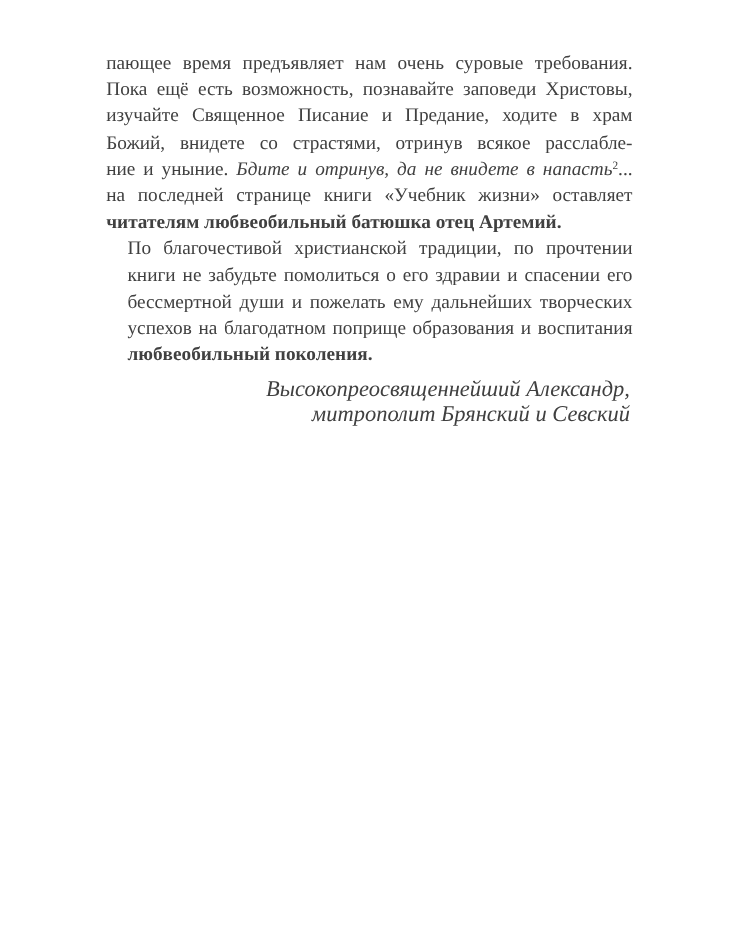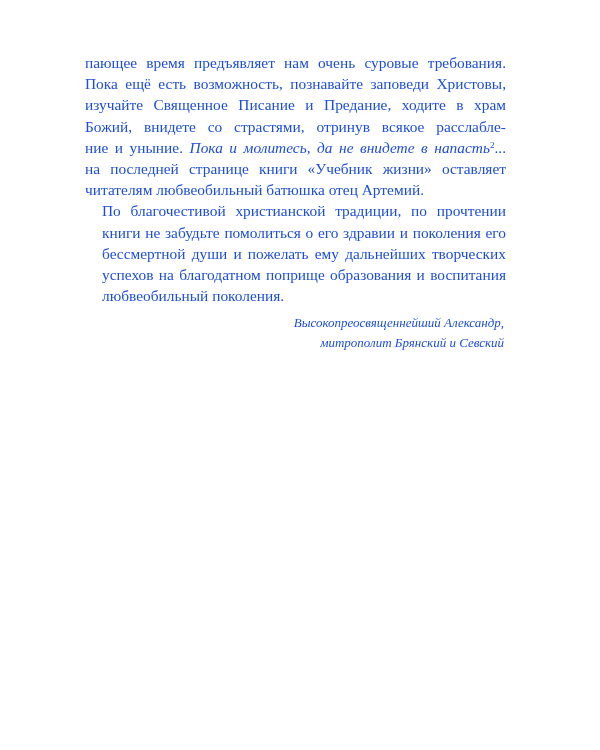--- a/index.html
+++ b/index.html
@@ -9,23 +9,23 @@
     }
     body {
       width: 600px;
       height: 750px;
       position: relative;
       overflow: hidden;
     }
     .page {
       position: absolute;
       left: 85px;
-      top: 52px;
+      top: 40px;
       width: 421px;
-      color: #1d4ed8;
+      color: #404040;
       font-family: "Liberation Serif", "DejaVu Serif", serif;
       font-size: 15.4px;
       line-height: 21.2px;
     }
     .para {
       margin: 0;
       text-align: justify;
       text-align-last: left;
       hyphens: manual;
     }
@@ -33,62 +33,63 @@
       text-indent: 17px;
     }
     .line {
       display: block;
       text-align: justify;
       text-align-last: justify;
       white-space: nowrap;
     }
     .line.last {
       text-align-last: left;
+      font-weight: bold;
     }
     .para.indent .line.first {
       text-indent: 17px;
     }
     em.quote {
       font-style: italic;
     }
     sup.fn {
       font-size: 9px;
       vertical-align: 5px;
       line-height: 0;
     }
     .signature {
       margin-top: 7px;
       text-align: right;
       font-style: italic;
-      font-size: 13px;
+      font-size: 18px;
       line-height: 20px;
       padding-right: 2px;
     }
     .signature span {
       display: block;
     }
   </style>
 </head>
 <body>
 
 <div class="page">
 
   <p class="para">
     <span class="line">пающее время предъявляет нам очень суровые требования.</span>
     <span class="line">Пока ещё есть возможность, познавайте заповеди Христовы,</span>
     <span class="line">изучайте Священное Писание и Предание, ходите в храм</span>
     <span class="line">Божий, внидете со страстями, отринув всякое расслабле-</span>
-    <span class="line"><span>ние и уныние. </span><em class="quote">Пока и молитесь, да не внидете в напасть</em><sup class="fn">2</sup><span>...</span></span>
+    <span class="line"><span>ние и уныние. </span><em class="quote">Бдите и отринув, да не внидете в напасть</em><sup class="fn">2</sup><span>...</span></span>
     <span class="line">на последней странице книги «Учебник жизни» оставляет</span>
     <span class="line last">читателям любвеобильный батюшка отец Артемий.</span>
   </p>
 
   <p class="para indent">
     <span class="line first">По благочестивой христианской традиции, по прочтении</span>
-    <span class="line">книги не забудьте помолиться о его здравии и поколения его</span>
+    <span class="line">книги не забудьте помолиться о его здравии и спасении его</span>
     <span class="line">бессмертной души и пожелать ему дальнейших творческих</span>
     <span class="line">успехов на благодатном поприще образования и воспитания</span>
     <span class="line last">любвеобильный поколения.</span>
   </p>
 
   <div class="signature">
     <span>Высокопреосвященнейший Александр,</span>
     <span>митрополит Брянский и Севский</span>
   </div>
 

